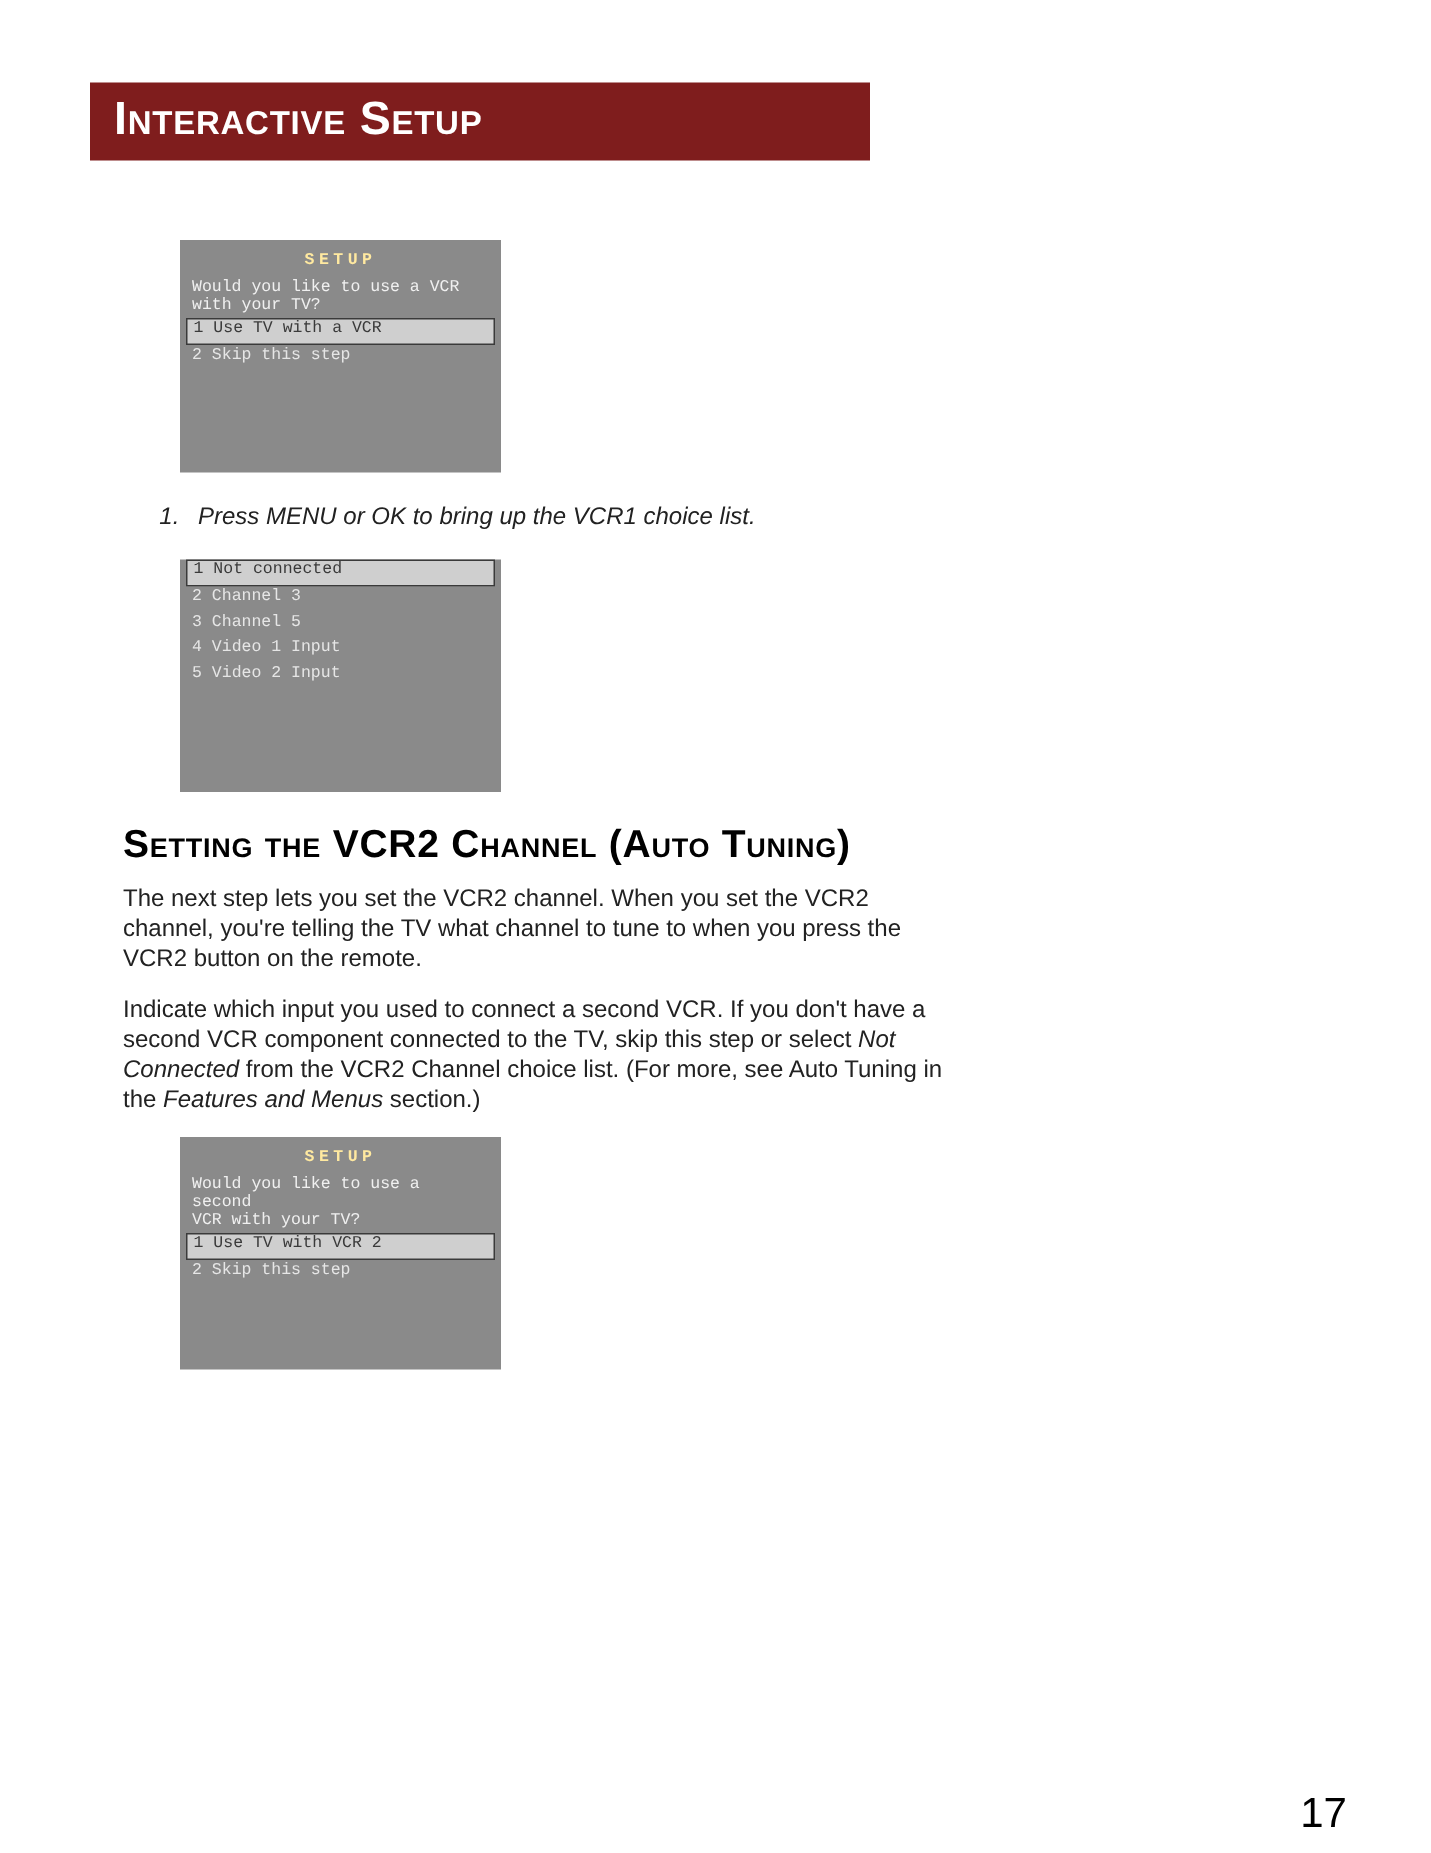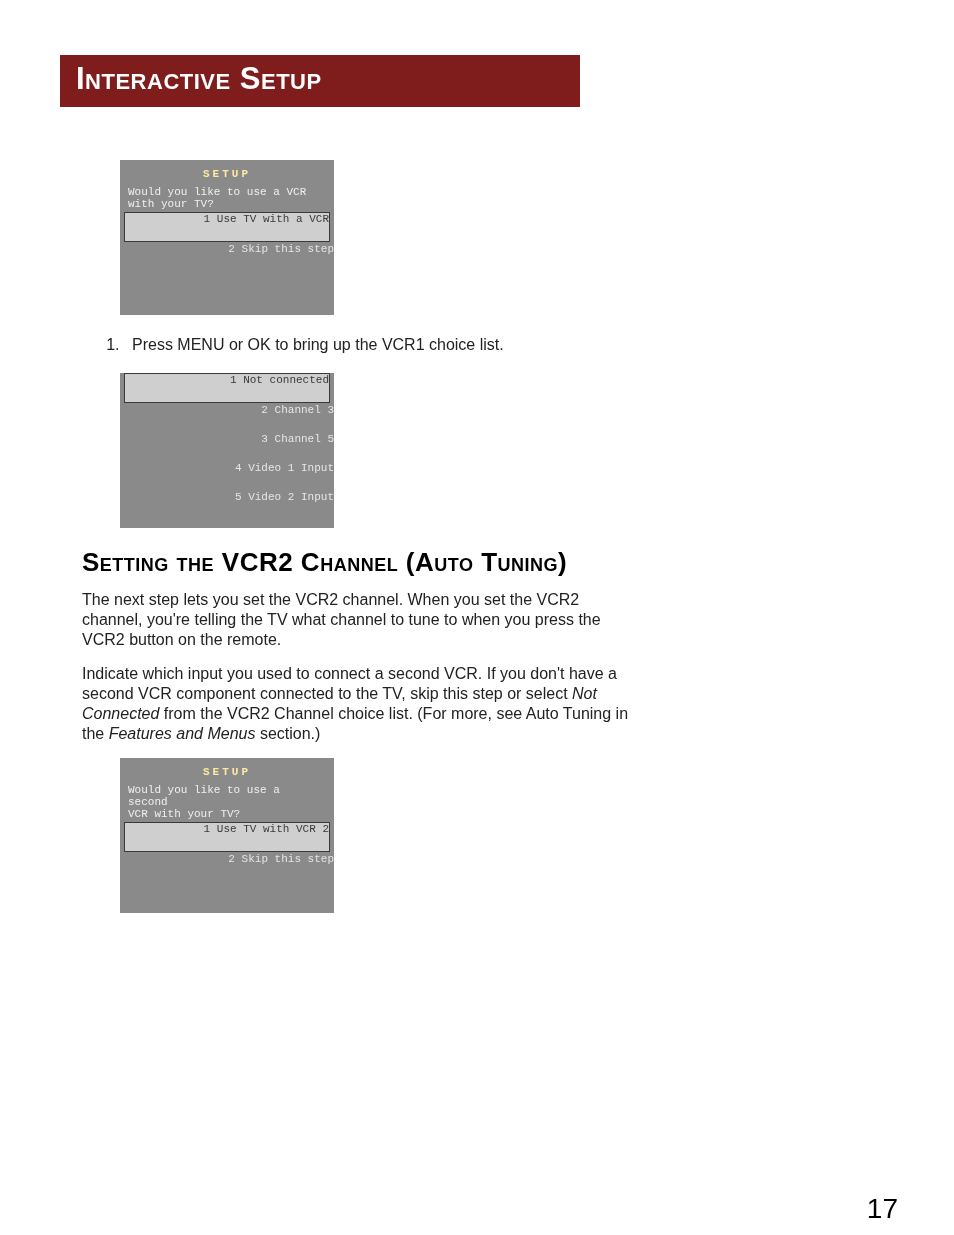--- a/index.html
+++ b/index.html
@@ -68,25 +68,24 @@
     padding: 0 8px 2px 8px;
     white-space: pre-line;
     color: #f0f0f0;
   }
   .osd .osd-list {
     margin: 0;
     padding: 0;
     list-style: none;
   }
   .osd .osd-list li {
-    padding: 0 0 16px 8px;
+    padding: 0 0 4px 8px;
     color: #e6e6e6;
     border-top: 1px solid rgba(0,0,0,0);
     font-family: "Courier New", monospace;
-    text-align: right;
   }
   .osd .osd-list li.sel {
     background: #cfcfcf;
     color: #3a3a3a;
     border: 1px solid #3a3a3a;
     margin: 0 4px;
     padding-left: 4px;
   }
 
   
@@ -94,20 +93,21 @@
     margin: 12px 0 18px 0;
     padding: 0 0 0 42px;
     font-family: "Trebuchet MS", "Myriad Pro", sans-serif;
     font-size: 16px;
     color: #222;
   }
   ol.steps li {
     margin-bottom: 10px;
     line-height: 1.25;
     padding-left: 8px;
+    font-style: italic;
   }
 
   h2.section {
     font-family: "Verdana", "Trebuchet MS", sans-serif;
     font-variant: small-caps;
     font-size: 26px;
     font-weight: 700;
     letter-spacing: 0.5px;
     margin: 14px 0 12px 0;
     color: #000;

